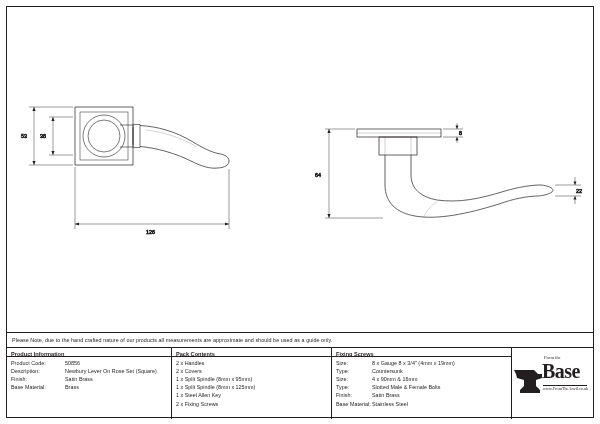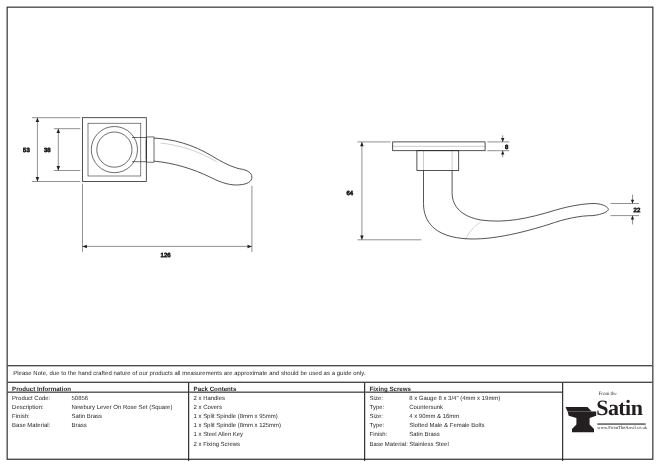--- a/index.html
+++ b/index.html
@@ -327,20 +327,20 @@
       </div>
     </div>
 
     <div class="col col-4">
       <div class="logo">
         <svg width="30" height="36" viewBox="0 0 30 36" style="position:absolute;left:2px;top:12px;">
           <path d="M2 14 L28 14 L28 18 L22 20 L22 26 L26 30 L26 33 L6 33 L6 30 L10 26 L10 20 L3 18 Z" fill="#231f20" stroke="none"></path>
           <path d="M0 10 L20 10 L24 14 L2 14 Z" fill="#231f20" stroke="none"></path>
         </svg>
         <div class="logo-from">From the</div>
-        <div class="logo-anvil">Satin</div>
+        <div class="logo-anvil">Base</div>
         <div class="logo-rule"></div>
         <div class="logo-url">www.FromTheAnvil.co.uk</div>
       </div>
     </div>
 
   </div>
 </div>
 
 </body></html>

